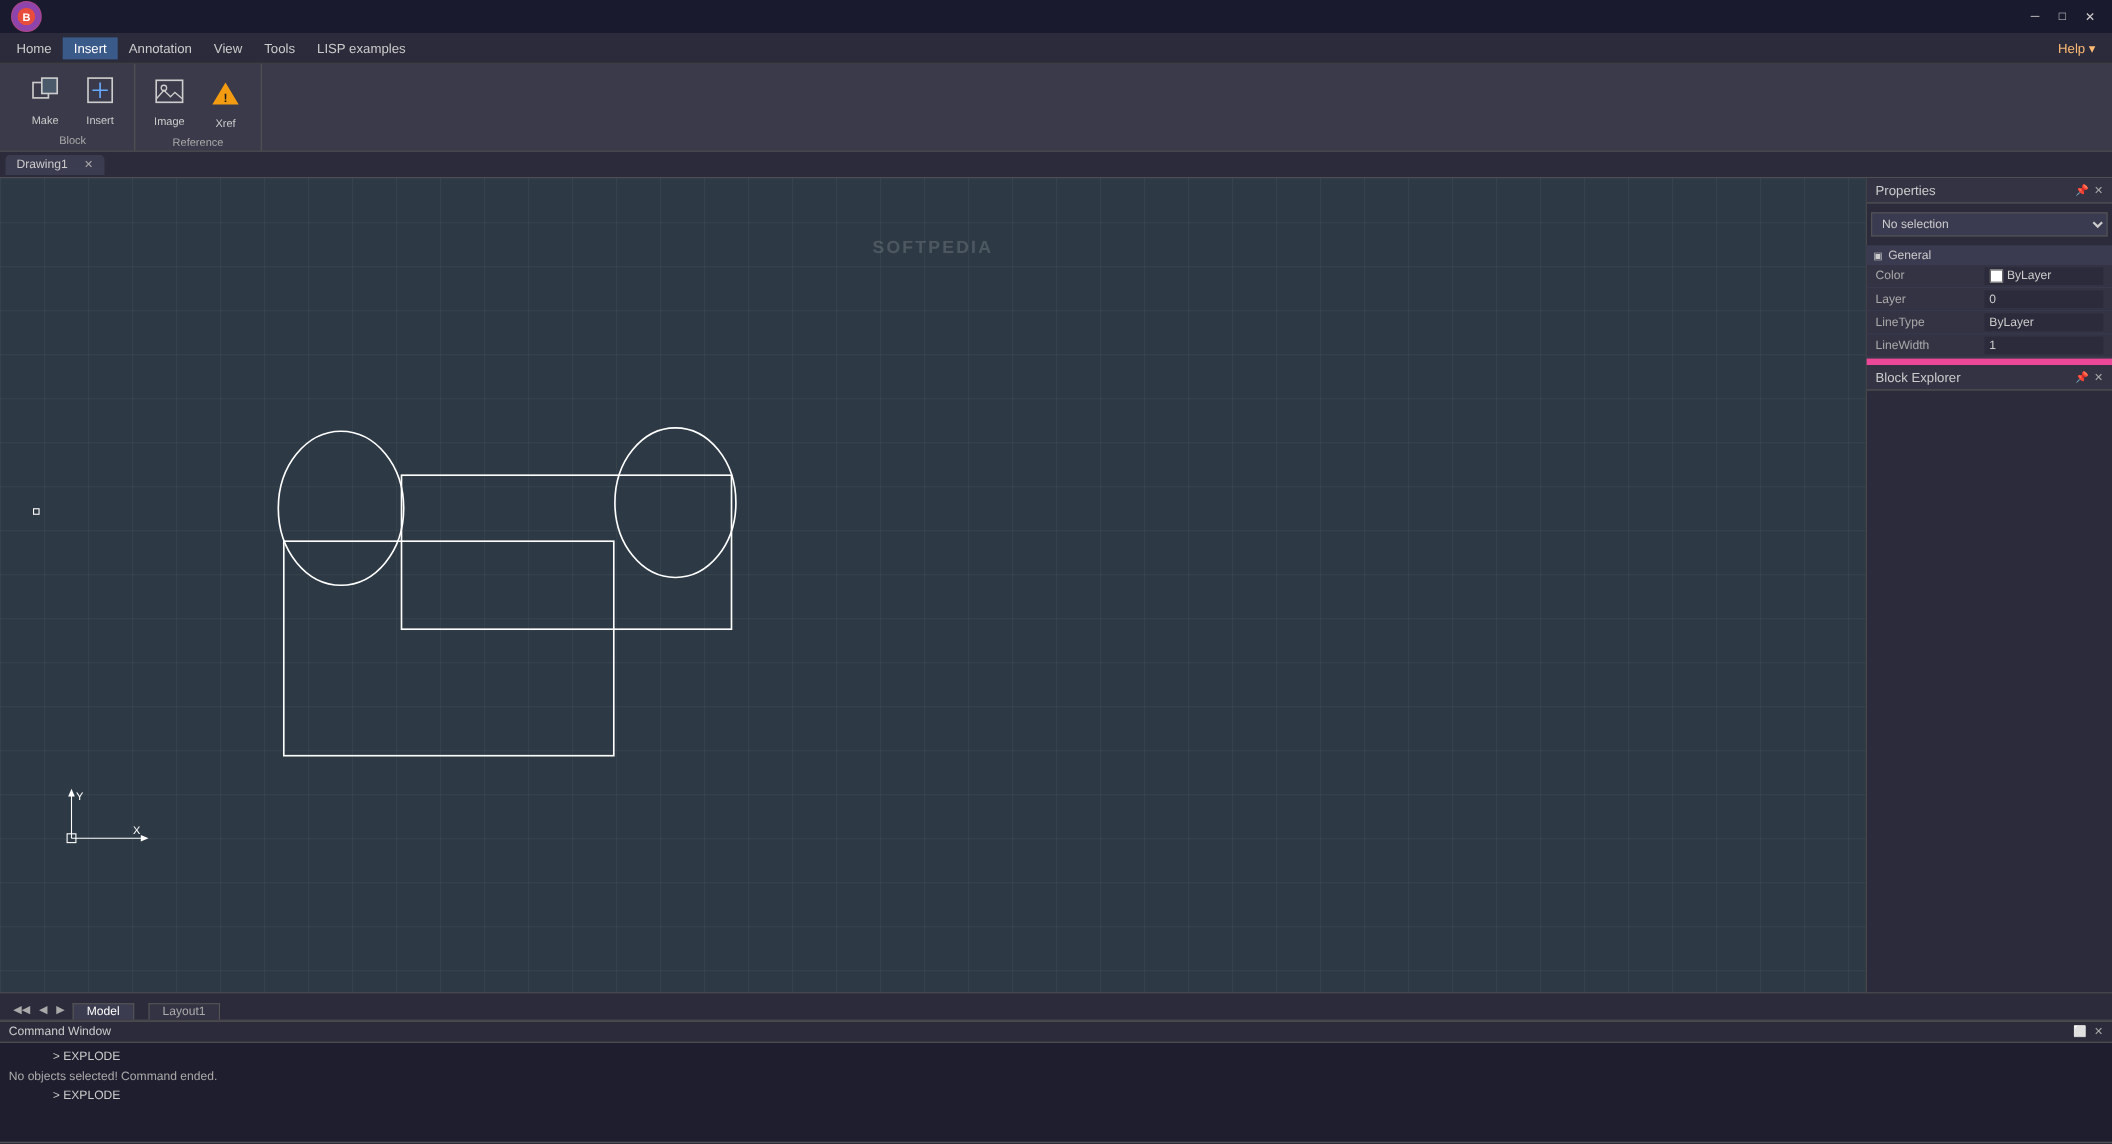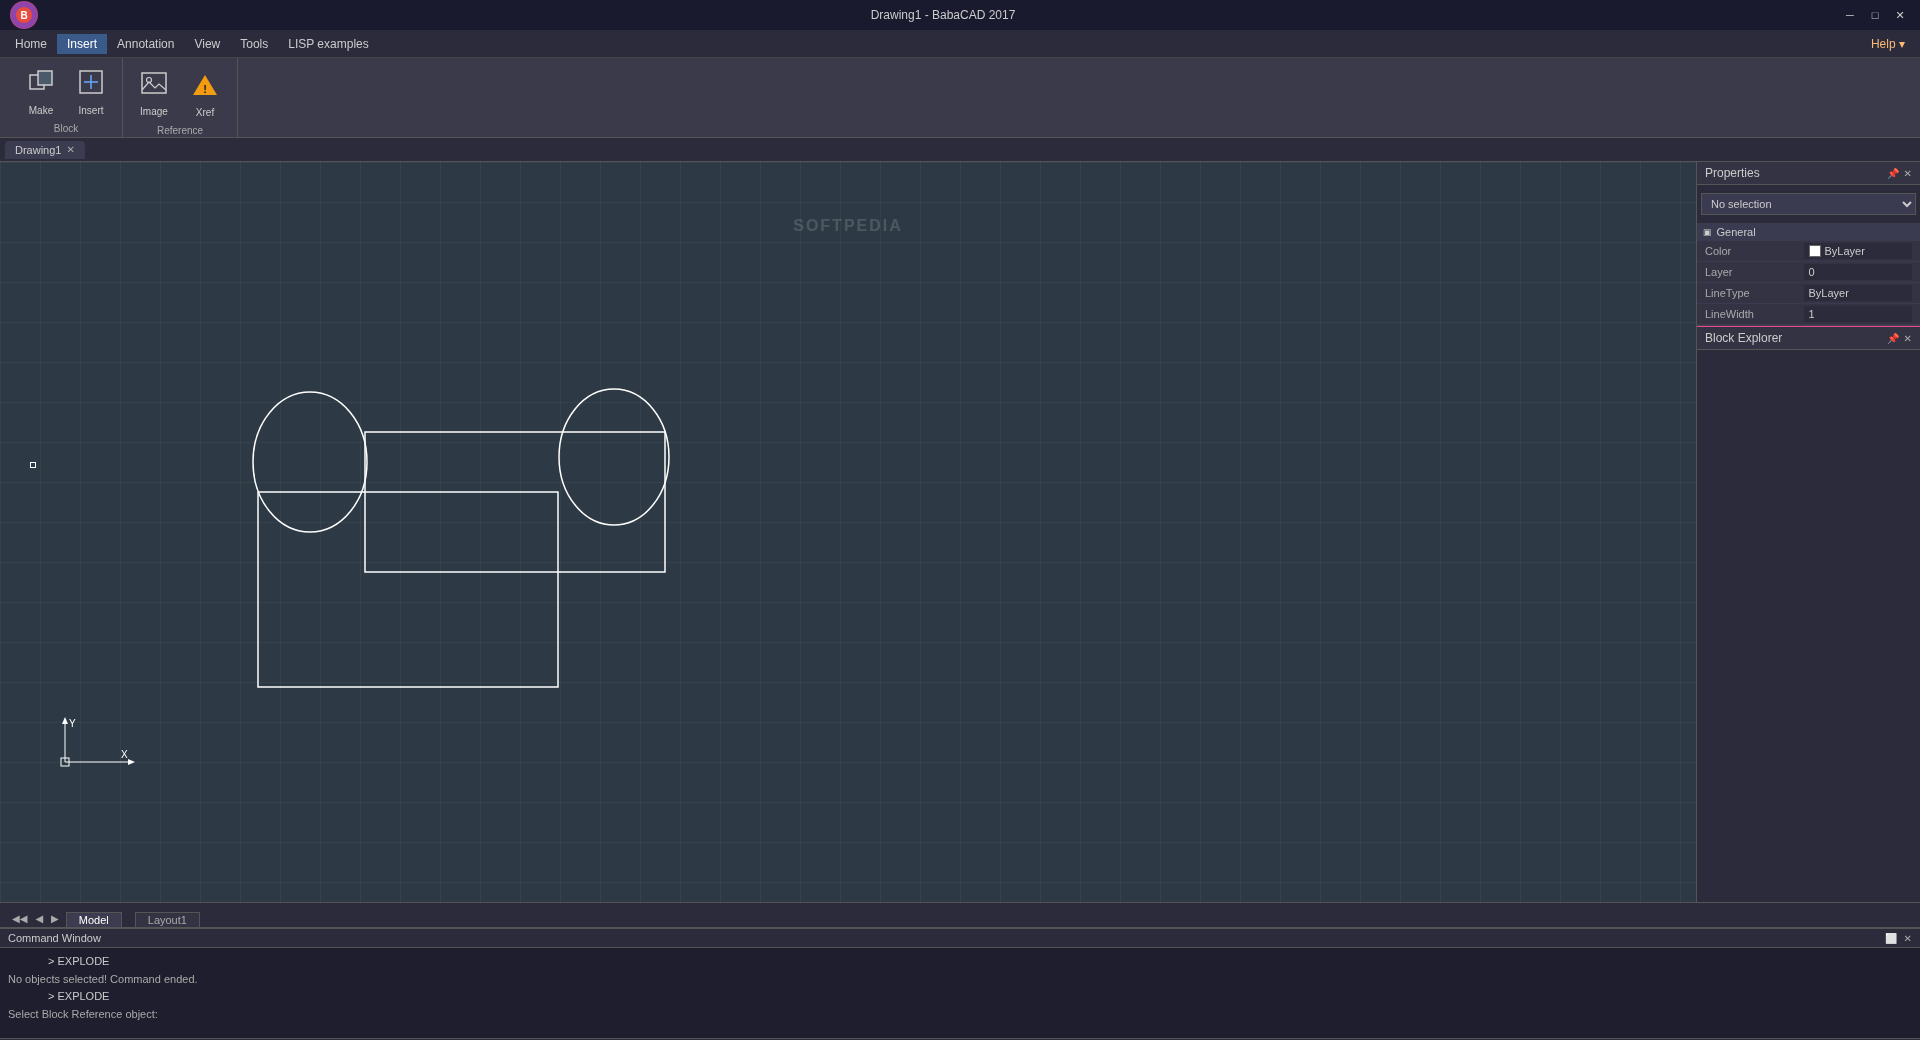--- a/index.html
+++ b/index.html
@@ -112,21 +112,21 @@
     }
     .drawing-tab {
       display: flex;
       align-items: center;
       padding: 3px 10px;
       background: #3c3c50;
       border-top-left-radius: 4px;
       border-top-right-radius: 4px;
       font-size: 11px;
       color: #ccc;
-      gap: 5px;
+      gap: 15px;
       cursor: pointer;
     }
     .tab-close { cursor: pointer; font-size: 10px; color: #aaa; }
 
     
     #main-area {
       display: flex;
       height: calc(1040px - 30px - 28px - 80px - 24px - 110px - 28px);
     }
 
@@ -219,21 +219,21 @@
       gap: 4px;
     }
     .color-swatch {
       width: 12px; height: 12px;
       border: 1px solid #666;
       display: inline-block;
     }
 
     #block-explorer {
       flex: 1;
-      border-top: 1px solid #ec4899;
+      border-top: 6px solid #ec4899;
     }
 
     
     #layout-tabs {
       height: 26px;
       background: #2b2b3b;
       display: flex;
       align-items: flex-end;
       padding: 0 5px;
       border-top: 1px solid #555;
@@ -331,21 +331,20 @@
 <body>
 
 <div id="titlebar">
   <div id="app-logo">
     <svg width="28" height="28" viewBox="0 0 28 28">
       <circle cx="14" cy="14" r="13" fill="#8e44ad"></circle>
       <circle cx="14" cy="14" r="8" fill="#e74c3c"></circle>
       <text x="14" y="18" text-anchor="middle" fill="white" font-size="10" font-weight="bold">B</text>
     </svg>
   </div>
-  <div class="title">Drawing1 - BabaCAD 2017</div>
   <div class="win-controls">
     <div class="win-btn">─</div>
     <div class="win-btn">□</div>
     <div class="win-btn close">✕</div>
   </div>
 </div>
 
 <div id="menubar">
   <div class="menu-item">Home</div>
   <div class="menu-item active">Insert</div>
@@ -527,21 +526,20 @@
     <span>Command Window</span>
     <div style="display:flex;gap:6px;">
       <span class="panel-ctrl-btn">⬜</span>
       <span class="panel-ctrl-btn">✕</span>
     </div>
   </div>
   <div id="command-output">
     <div class="cmd-line">&gt; EXPLODE</div>
     <div class="info-line">No objects selected! Command ended.</div>
     <div class="cmd-line">&gt; EXPLODE</div>
-    <div class="info-line">Select Block Reference object:</div>
   </div>
 </div>
 
 <div id="statusbar">
   
   
   
   
   
   

